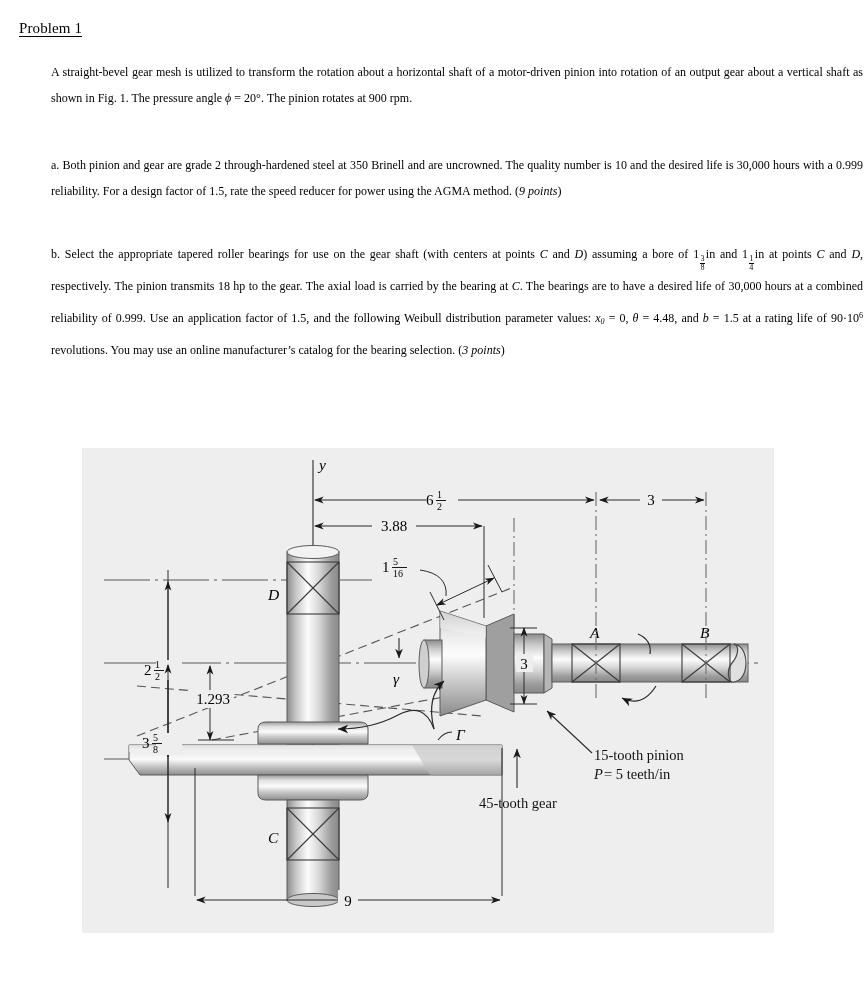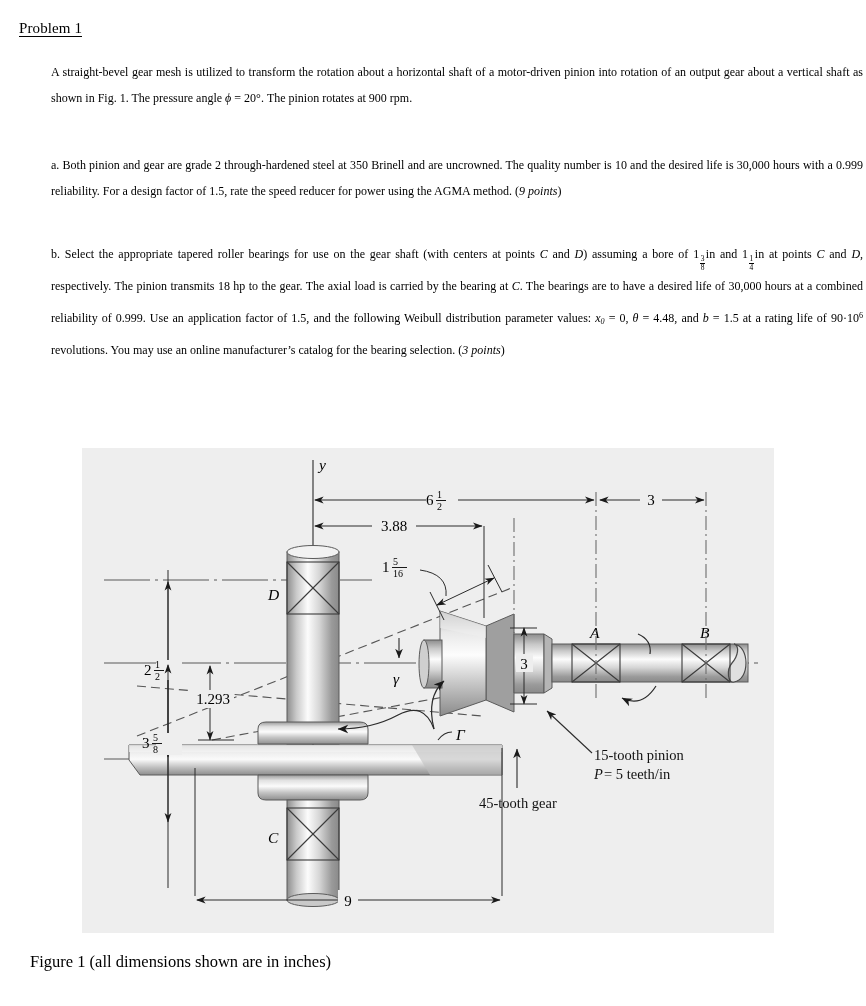--- a/index.html
+++ b/index.html
@@ -305,15 +305,14 @@
       <line x1="510" y1="305" x2="465" y2="263" stroke="#2b2b2b" stroke-width="1.1" marker-end="url(#arrTip)"></line>
       <text class="anntxt" x="512" y="312">15-tooth pinion</text>
       <g>
         <text class="anntxt" x="512" y="331" font-style="italic">P</text>
         <text class="anntxt" x="522" y="331"> = 5 teeth/in</text>
       </g>
 
     </svg>
   </div>
 
-  <div class="caption">Figure 1 (all dimensions shown are in inches)</div>
 
 </div>
 
 </body></html>

